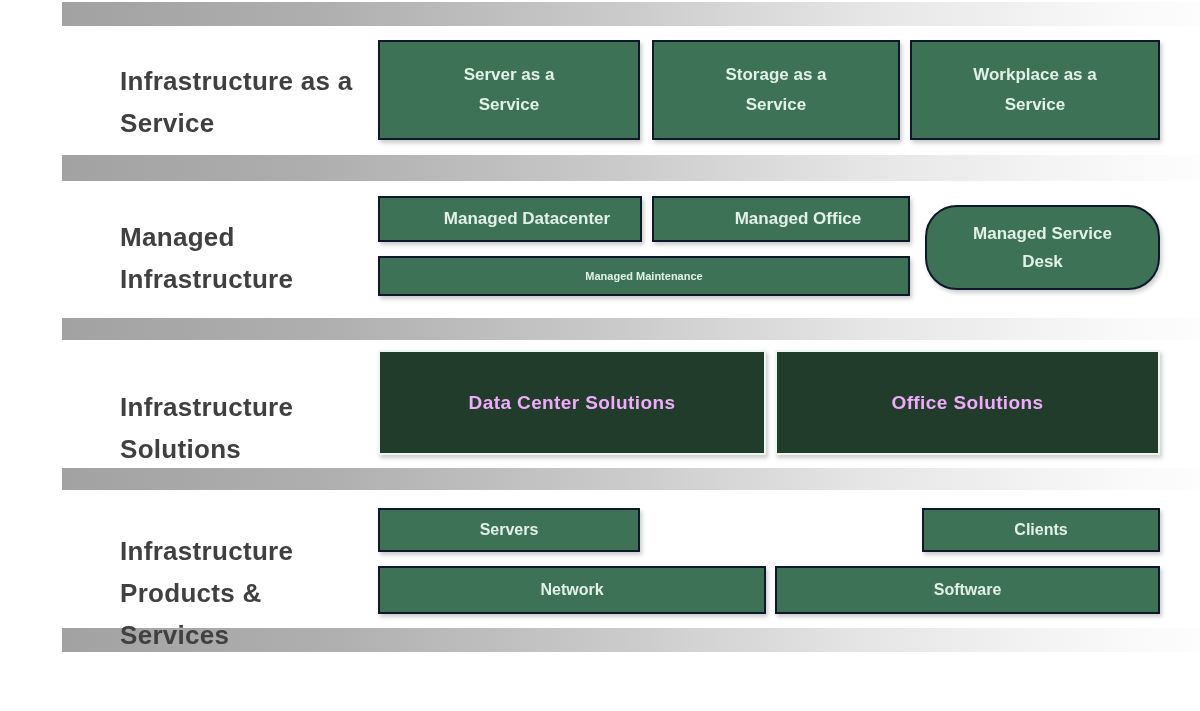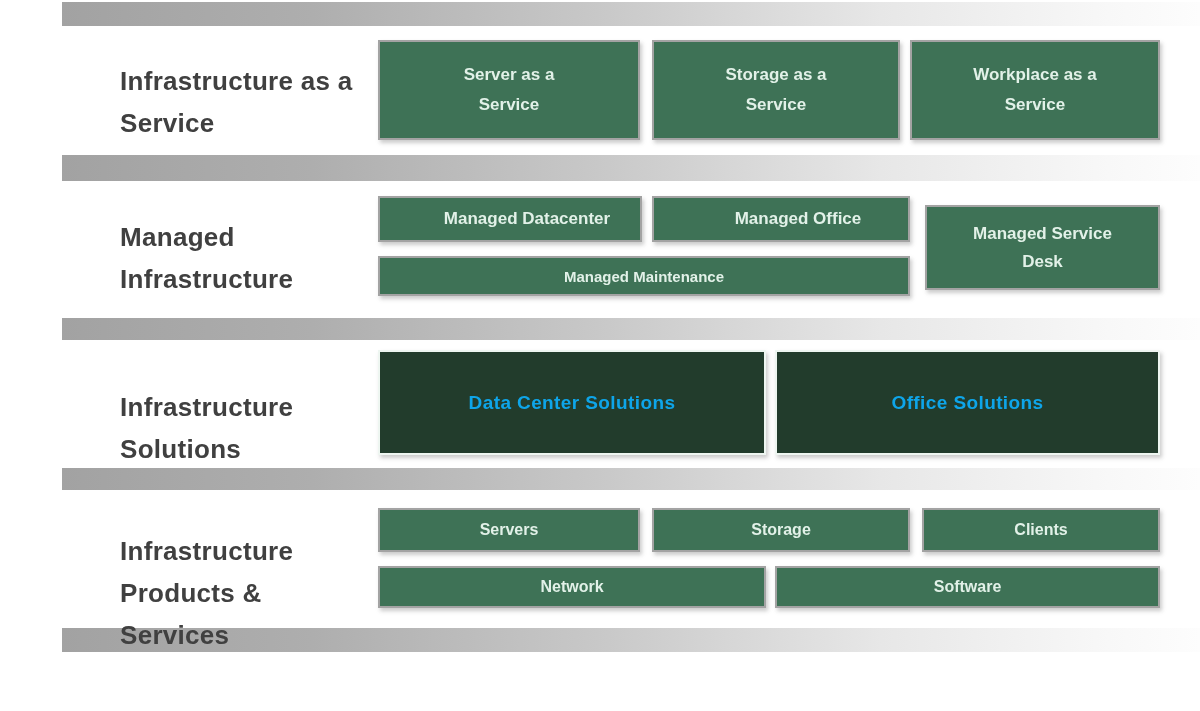--- a/index.html
+++ b/index.html
@@ -40,53 +40,53 @@
   .rl4 { top: 530px; }
 
   .box {
     position: absolute;
     display: flex;
     align-items: center;
     justify-content: center;
     text-align: center;
     font-weight: bold;
     box-sizing: border-box;
-    border: 2px solid #a3a3a3;
+    border: 2px solid #0f172a;
     box-shadow: 2px 3px 4px rgba(110,110,110,0.35);
   }
   .green {
     background: #3e7256;
     color: #e2f1e8;
   }
   .dark {
     background: #223c2c;
-    color: #0ea5e9;
+    color: #f0abfc;
     border-color: #eef6f1;
   }
   
   .r1 { top: 40px; height: 100px; font-size: 17px; line-height: 1.75; padding: 0 55px; }
   .r1.a { left: 378px; width: 262px; }
   .r1.b { left: 652px; width: 248px; }
   .r1.c { left: 910px; width: 250px; }
   
   .r2top { top: 196px; height: 46px; font-size: 17px; padding-left: 34px; }
   .r2.a { left: 378px; width: 264px; }
   .r2.b { left: 652px; width: 258px; }
-  .r2.desk { left: 925px; top: 205px; width: 235px; height: 85px; font-size: 17px; line-height: 1.6; padding: 0 42px; }
-  .r2.maint { left: 378px; top: 256px; width: 532px; height: 40px; font-size: 15px; }
+  .r2.desk { left: 925px; top: 205px; width: 235px; height: 85px; font-size: 17px; line-height: 1.6; padding: 0 42px; border-radius: 32px; }
+  .r2.maint { left: 378px; top: 256px; width: 532px; height: 40px; font-size: 11px; }
   
   .r3 { top: 350px; height: 105px; font-size: 19px; letter-spacing: 0.4px; }
   .r3.a { left: 378px; width: 388px; }
   .r3.b { left: 775px; width: 385px; }
   
   .r4top { top: 508px; height: 44px; font-size: 16px; }
   .r4.a { left: 378px; width: 262px; }
   .r4.b { left: 652px; width: 258px; }
   .r4.c { left: 922px; width: 238px; }
-  .r4bot { top: 566px; height: 42px; font-size: 16px; }
+  .r4bot { top: 566px; height: 48px; font-size: 16px; }
   .r4.d { left: 378px; width: 388px; }
   .r4.e { left: 775px; width: 385px; }
 
   .redbar {
     position: absolute;
     left: 62px;
     top: 658px;
     width: 1108px;
     height: 44px;
     border-radius: 5px;
@@ -123,19 +123,18 @@
 
   <div class="box green r2 r2top a">Managed Datacenter</div>
   <div class="box green r2 r2top b">Managed Office</div>
   <div class="box green r2 desk">Managed Service Desk</div>
   <div class="box green r2 maint">Managed Maintenance</div>
 
   <div class="box dark r3 a">Data Center Solutions</div>
   <div class="box dark r3 b">Office Solutions</div>
 
   <div class="box green r4 r4top a">Servers</div>
-  <div class="box green r4 r4top b">Storage</div>
   <div class="box green r4 r4top c">Clients</div>
   <div class="box green r4 r4bot d">Network</div>
   <div class="box green r4 r4bot e">Software</div>
 
 
 </div>
 
 </body></html>

